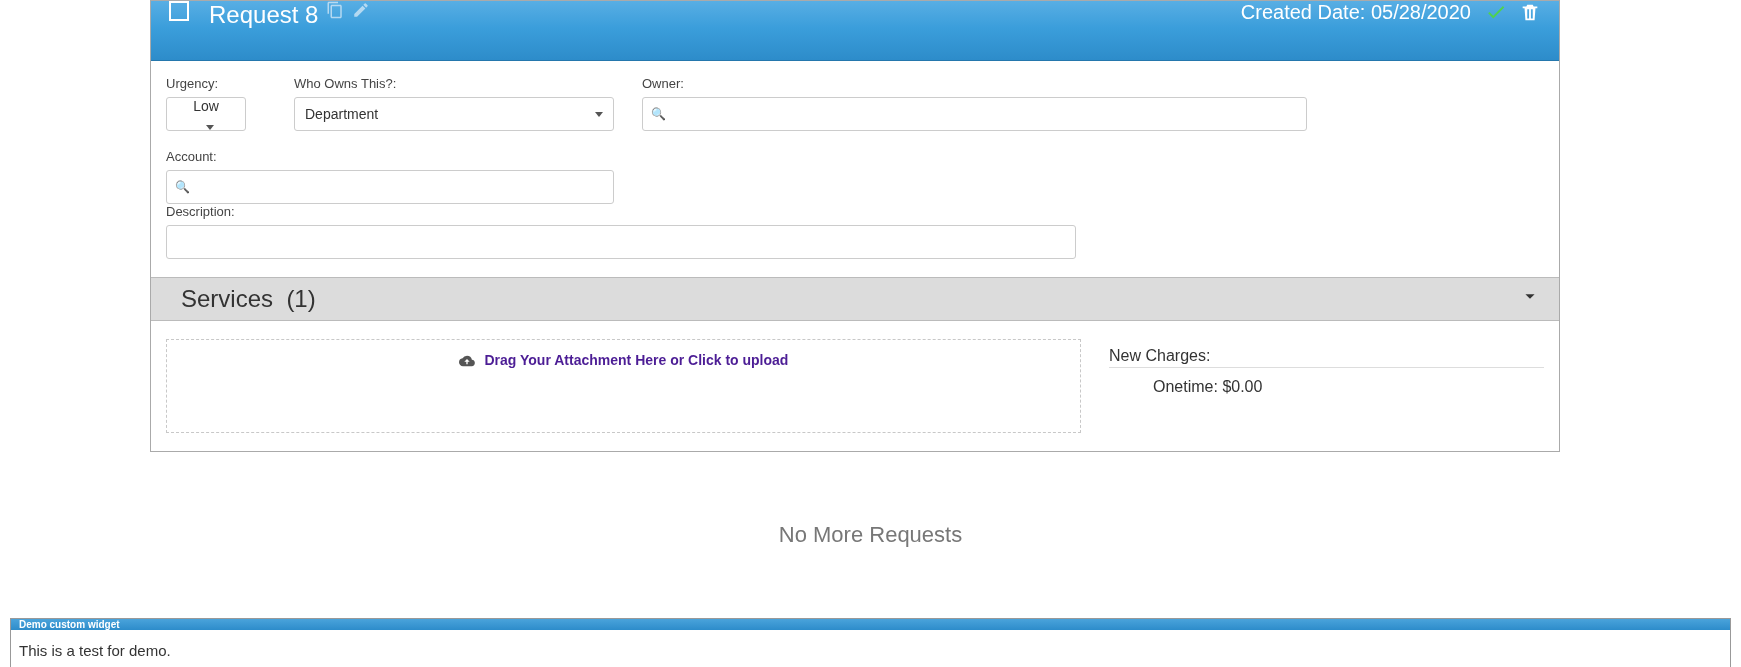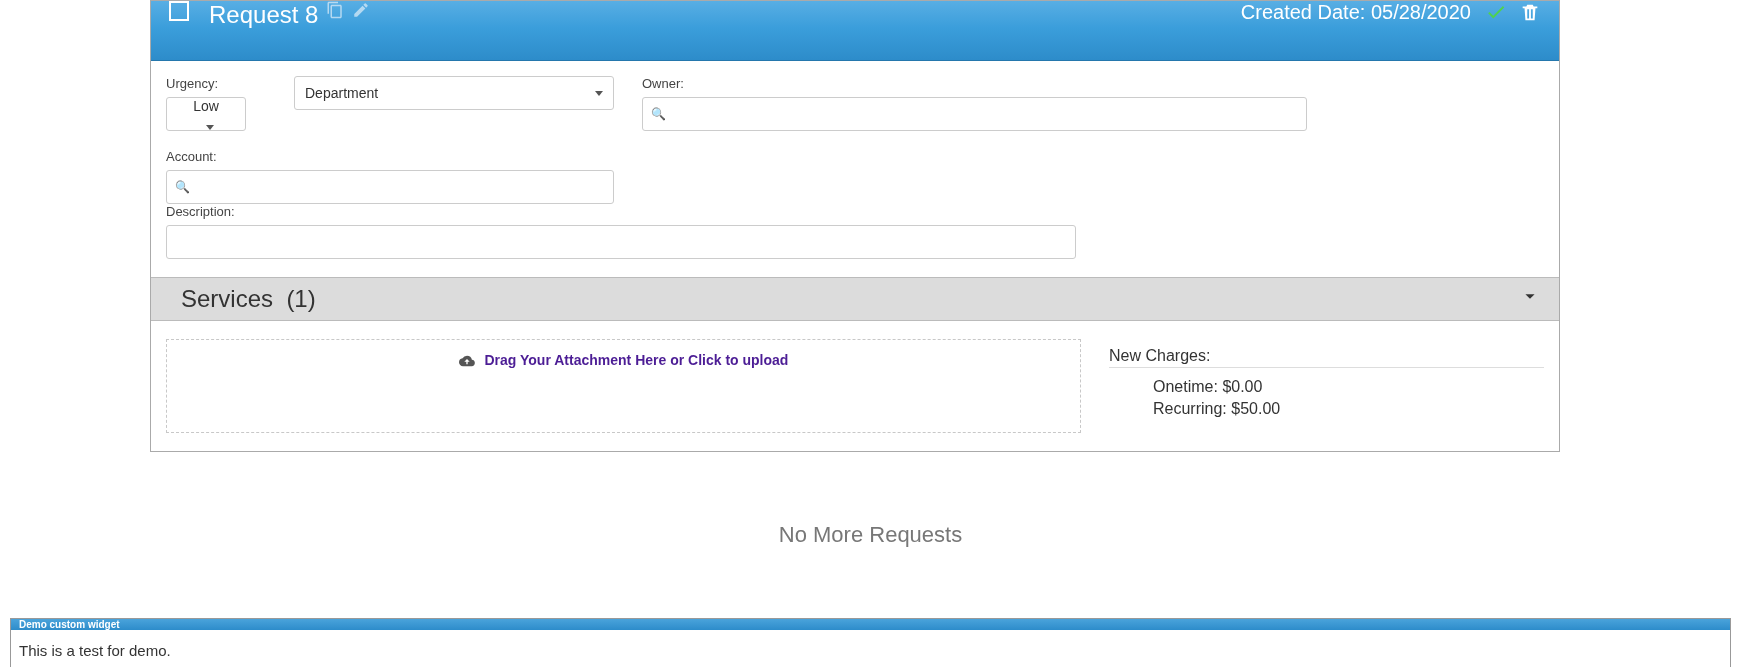--- a/index.html
+++ b/index.html
@@ -165,20 +165,21 @@
   <div class="card-body">
     <div class="form-row">
       <div class="field f-urgency">
         <span class="field-label">Urgency:</span>
         <div class="select">
           <span>Low</span>
           <span class="caret-down"></span>
         </div>
       </div>
       <div class="field f-who">
+        <span class="field-label">Who Owns This?:</span>
         <div class="select">
           <span>Department</span>
           <span class="caret-down"></span>
         </div>
       </div>
       <div class="field f-owner">
         <span class="field-label">Owner:</span>
         <div class="lookup">
           <span class="mag">🔍</span>
           <input type="text" value="" style="">
@@ -219,24 +220,20 @@
             </svg>
         </span>
         <span>Drag Your Attachment Here or Click to upload</span>
       </div>
       <div class="charges-block">
         <div class="charges-title">New Charges:</div>
         <div class="charge-line">
           <span>Onetime:</span>
           <span>$0.00</span>
         </div>
-        <div class="charge-line">
-          <span>Recurring:</span>
-          <span>$50.00</span>
-        </div>
       </div>
     </div>
   </div>
 </div>
 
 <div class="no-more">No More Requests</div>
 
 <div class="widget">
   <div class="widget-header">Demo custom widget</div>
   <div class="widget-body">This is a test for demo.</div>

